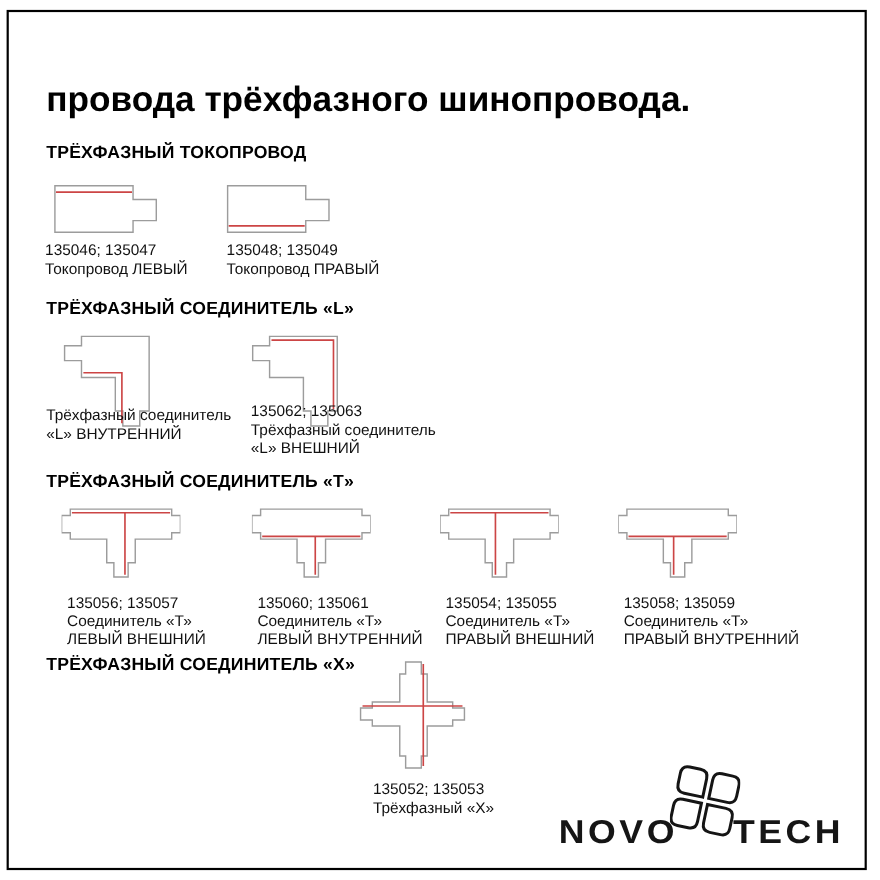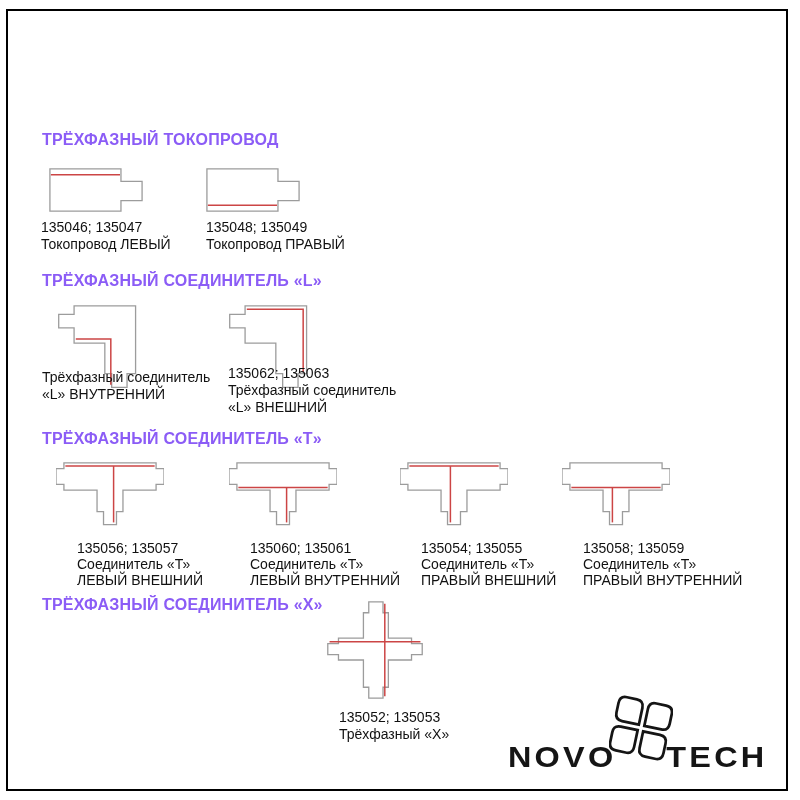--- a/index.html
+++ b/index.html
@@ -10,45 +10,45 @@
   }
   .frame{
     position:absolute;left:6px;top:9px;width:782px;height:782px;
     border:2px solid #000;box-sizing:border-box;pointer-events:none;
   }
   .title{
     position:absolute;left:42px;top:26px;width:720px;margin:0;
     font-size:32px;line-height:43px;font-weight:700;color:#000;
   }
   .sec-head{
-    position:absolute;font-size:16px;font-weight:700;color:#8b5cf6;
+    position:absolute;font-size:16px;font-weight:700;color:#000000;
     letter-spacing:0.2px;white-space:nowrap;
   }
   .diagram{position:absolute;}
   .diagram path{fill:#ffffff;stroke:#9c9c9c;stroke-width:1.3;vector-effect:non-scaling-stroke;}
   .diagram polyline{fill:none;stroke:#cc4545;stroke-width:1.5;vector-effect:non-scaling-stroke;}
   .lbl{position:absolute;font-size:14px;font-weight:400;line-height:17px;white-space:nowrap;}
-  .lbl-t{line-height:16px;margin-left:16px;}
+  .lbl-t{line-height:16px;}
   .logo{
     position:absolute;left:512px;top:692px;height:82px;width:268px;
     display:flex;align-items:flex-end;justify-content:flex-start;
   }
   .logo-word{
     font-size:30px;font-weight:700;letter-spacing:3px;color:#151515;
     transform:scaleX(1.08);transform-origin:center;white-space:nowrap;
   }
   .logo-emblem{transform:translateY(-10px);margin:0 -3px;}
   .logo-emblem path{fill:none;stroke:#151515;stroke-width:3.4;}
 </style>
 </head>
 <body>
 
 <div class="frame"></div>
 
-<h1 class="title"><br></h1>
+<h1 class="title"><br><span>провода трёхфазного шинопровода.</span></h1>
 
 <div class="sec-head" style="left:42px;top:131px">ТРЁХФАЗНЫЙ ТОКОПРОВОД</div>
 
 <svg class="diagram" style="left:48px;top:167px" width="96" height="46" viewBox="0 0 100 48" preserveAspectRatio="none">
   <path d="M2,2 H76 V15 H98 V35 H76 V46 H2 Z"></path>
   <polyline points="3,8 75,8"></polyline>
 </svg>
 <svg class="diagram" style="left:205px;top:167px" width="96" height="46" viewBox="0 0 100 48" preserveAspectRatio="none">
   <path d="M2,2 H76 V15 H98 V35 H76 V46 H2 Z"></path>
   <polyline points="3,40 75,40"></polyline>

